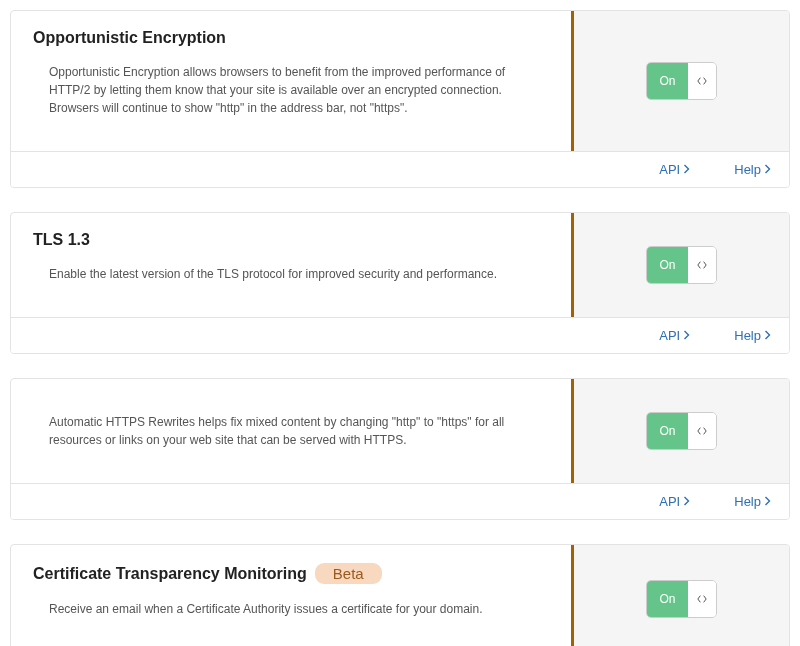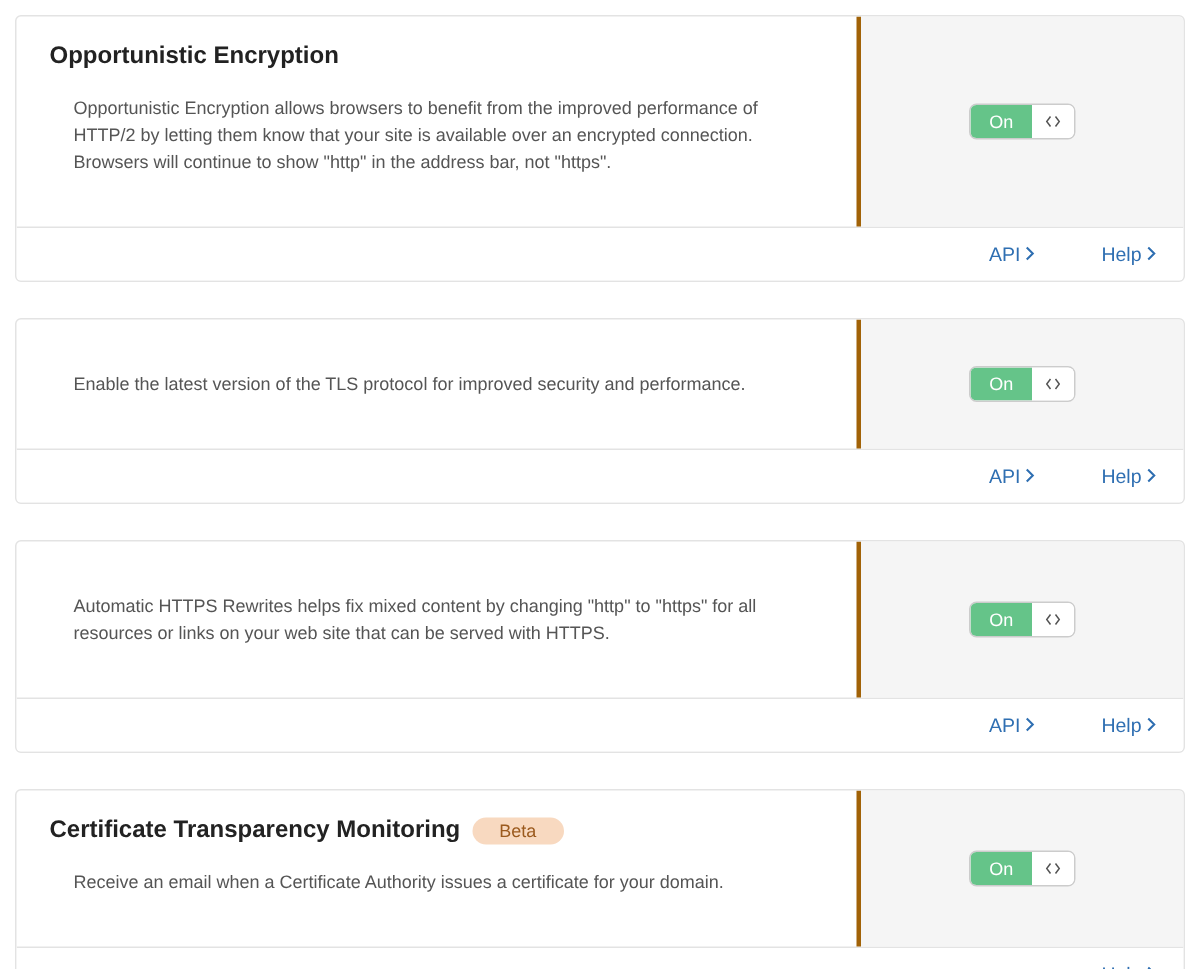--- a/index.html
+++ b/index.html
@@ -46,21 +46,21 @@
   .card-desc {
     font-size: 12px;
     color: #555;
     line-height: 1.5;
     margin: 16px;
   }
   .badge {
     display: inline-block;
     background: #f8d9c0;
     color: #9b5a1e;
-    font-size: 12px;
+    font-size: 15px;
     font-weight: 500;
     padding: 2px 18px;
     border-radius: 9px;
   }
   .card-footer {
     border-top: 1px solid #e3e3e3;
     padding: 10px 18px;
     display: flex;
     justify-content: flex-end;
     gap: 44px;
@@ -74,21 +74,21 @@
     gap: 3px;
     cursor: pointer;
   }
   .footer-link svg { width: 7px; height: 10px; }
   .toggle {
     display: inline-flex;
     align-items: center;
     border: 1px solid #ccc;
     border-radius: 5px;
     overflow: hidden;
-    height: 24px;
+    height: 38px;
     background: #fff;
   }
   .toggle-on {
     background: #65c489;
     color: #fff;
     font-size: 12px;
     padding: 0 12px;
     height: 100%;
     display: flex;
     align-items: center;
@@ -137,20 +137,23 @@
           <span>Help</span>
           <span><svg viewBox="0 0 6 10">
               <path d="M1 1 L5 5 L1 9" fill="none" stroke="currentColor" stroke-width="1.4"></path>
             </svg></span>
         </div>
       </div>
     </div>
     <div class="card">
       <div class="card-body">
         <div class="card-main">
+          <h3 class="card-title">
+            <span>TLS 1.3</span>
+          </h3>
           <p class="card-desc">Enable the latest version of the TLS protocol for improved security and performance.</p>
         </div>
         <div class="card-side">
           <div class="toggle">
             <div class="toggle-on">On</div>
             <div class="toggle-off">
               <svg viewBox="0 0 12 12">
                 <path d="M4 2 L1 6 L4 10 M8 2 L11 6 L8 10" fill="none" stroke="#555" stroke-width="1.2"></path>
               </svg>
             </div>

